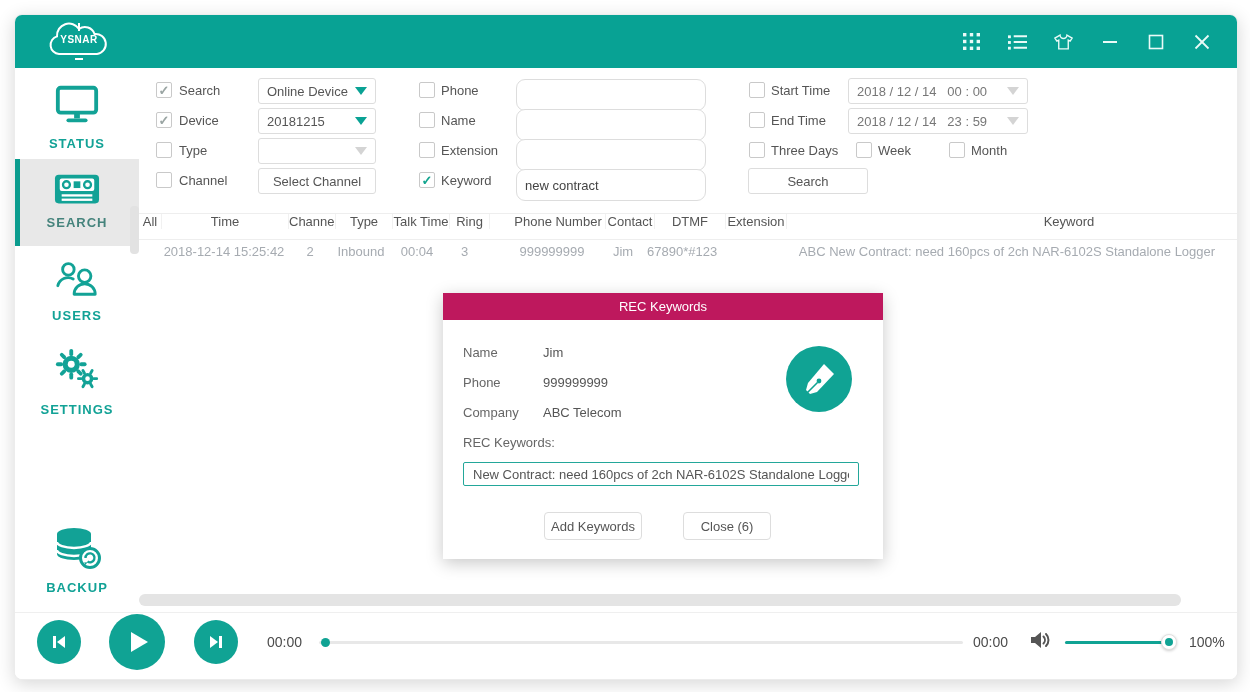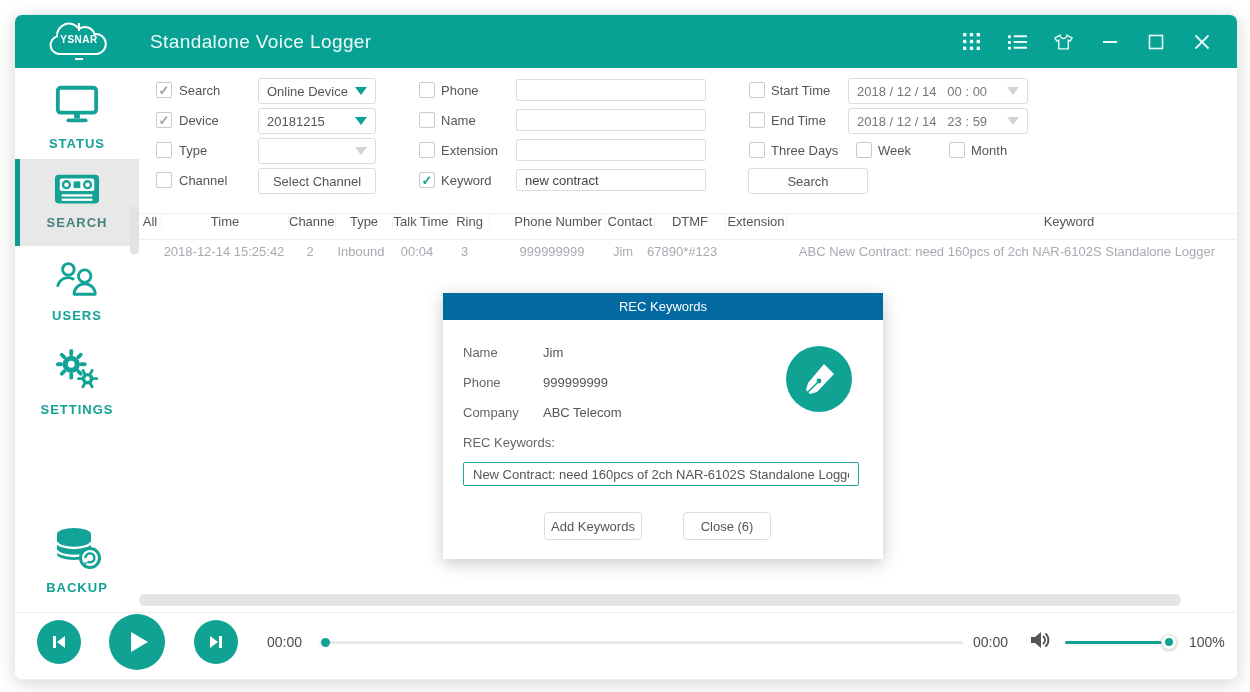--- a/index.html
+++ b/index.html
@@ -33,39 +33,39 @@
       display:flex;align-items:center;justify-content:center;font-size:13px;font-weight:bold;cursor:pointer;box-sizing:border-box;}
   .cb .tick{line-height:1;}
   .tick.gray{color:#9aa5a3;}
   .tick.teal{color:#12a58f;}
   .flab{position:absolute;top:5px;font-size:13px;color:#555;}
   .ctl{position:absolute;top:0;height:26px;background:#fff;border:1px solid #ddd;border-radius:3px;box-sizing:border-box;
        display:flex;align-items:center;padding:0 8px;font-size:13px;color:#555;cursor:pointer;}
   .ctl .arrow{margin-left:auto;width:0;height:0;border-left:6px solid transparent;border-right:6px solid transparent;border-top:8px solid #09a294;}
   .ctl .arrow.gray{border-top-color:#d4d4d4;}
   .ctl.btn{justify-content:center;}
-  .tin{position:absolute;top:1px;height:22px;width:190px;border:1px solid #ddd;border-radius:2px;box-sizing:border-box;
+  .tin{position:absolute;top:1px;height:32px;width:190px;border:1px solid #ddd;border-radius:9px;box-sizing:border-box;
        font-size:13px;color:#444;padding:0 8px;font-family:"Liberation Sans",sans-serif;outline:none;}
   .datetxt{white-space:pre;color:#777;}
 
   
   .tbl-head{position:absolute;left:0;top:145px;width:1212px;height:27px;border-top:1px solid #eee;border-bottom:1px solid #eee;
             display:flex;align-items:flex-start;font-size:13px;color:#555;box-sizing:border-box;}
   .tbl-head .hc{text-align:center;border-right:1px solid #f1f1f1;overflow:hidden;white-space:nowrap;}
   .tbl-head .hc:last-child{border-right:none;}
   .tbl-row{position:absolute;left:0;top:170px;width:1098px;height:26px;display:flex;align-items:center;
            font-size:13px;color:#a6abb1;cursor:pointer;}
   .cell{text-align:center;overflow:hidden;white-space:nowrap;}
   .w-all{width:22px;} .w-time{width:126px;text-align:center;} .w-chan{width:46px;} .w-type{width:56px;} .w-talk{width:56px;}
   .w-ring{width:39px;} .w-phone{width:94px;margin-left:21px;} .w-contact{width:48px;} .w-dtmf{width:70px;} .w-ext{width:60px;} .w-key{flex:1;}
 
   
   .modal{position:absolute;left:304px;top:225px;width:440px;height:266px;background:#fff;z-index:40;
          box-shadow:0 4px 16px rgba(0,0,0,.22);}
-  .modal-head{height:27px;background:#0369a1;color:#fff;font-size:13px;display:flex;align-items:center;justify-content:center;}
+  .modal-head{height:27px;background:#be185d;color:#fff;font-size:13px;display:flex;align-items:center;justify-content:center;}
   .mrow{position:absolute;font-size:13px;color:#666;}
   .mval{position:absolute;font-size:13px;color:#555;}
   .m-input{position:absolute;left:20px;top:169px;width:396px;height:24px;border:1px solid #23a79a;border-radius:2px;
            box-sizing:border-box;font-size:13px;color:#555;padding:0 9px;font-family:"Liberation Sans",sans-serif;outline:none;}
   .m-btn{position:absolute;top:219px;height:28px;background:#fff;border:1px solid #ddd;border-radius:4px;
          font-size:13px;color:#555;display:flex;align-items:center;justify-content:center;cursor:pointer;box-sizing:border-box;}
   .pen{position:absolute;right:31px;top:53px;width:66px;height:66px;border-radius:50%;background:#10a394;cursor:pointer;
        display:flex;align-items:center;justify-content:center;}
 
   
@@ -93,21 +93,20 @@
  <div class="app">
 
   <div class="titlebar">
     <div class="logo">
       <svg width="68" height="46" viewBox="0 0 68 46">
         <path d="M14 35 a9 9 0 0 1 -2 -17.6 A12 12 0 0 1 34 10 a10 10 0 0 1 15.5 5 A8.5 8.5 0 0 1 52 35 Z" fill="none" stroke="#ffffff" stroke-width="2"></path>
         <path d="M34 4 v8 M30 40 h8" stroke="#ffffff" stroke-width="2" fill="none"></path>
       </svg>
       <span class="logo-txt">YSNAR</span>
     </div>
-    <div class="app-title">Standalone Voice Logger</div>
     <div class="tb-icons">
       <span class="tbi">
         <svg width="17" height="17" viewBox="0 0 17 17">
               <g fill="#eafaf7">
           <rect x="0" y="0" width="3.4" height="3.4"></rect>
                 <rect x="6.8" y="0" width="3.4" height="3.4"></rect>
                 <rect x="13.6" y="0" width="3.4" height="3.4"></rect>
           <rect x="0" y="6.8" width="3.4" height="3.4"></rect>
                 <rect x="6.8" y="6.8" width="3.4" height="3.4"></rect>
                 <rect x="13.6" y="6.8" width="3.4" height="3.4"></rect>

